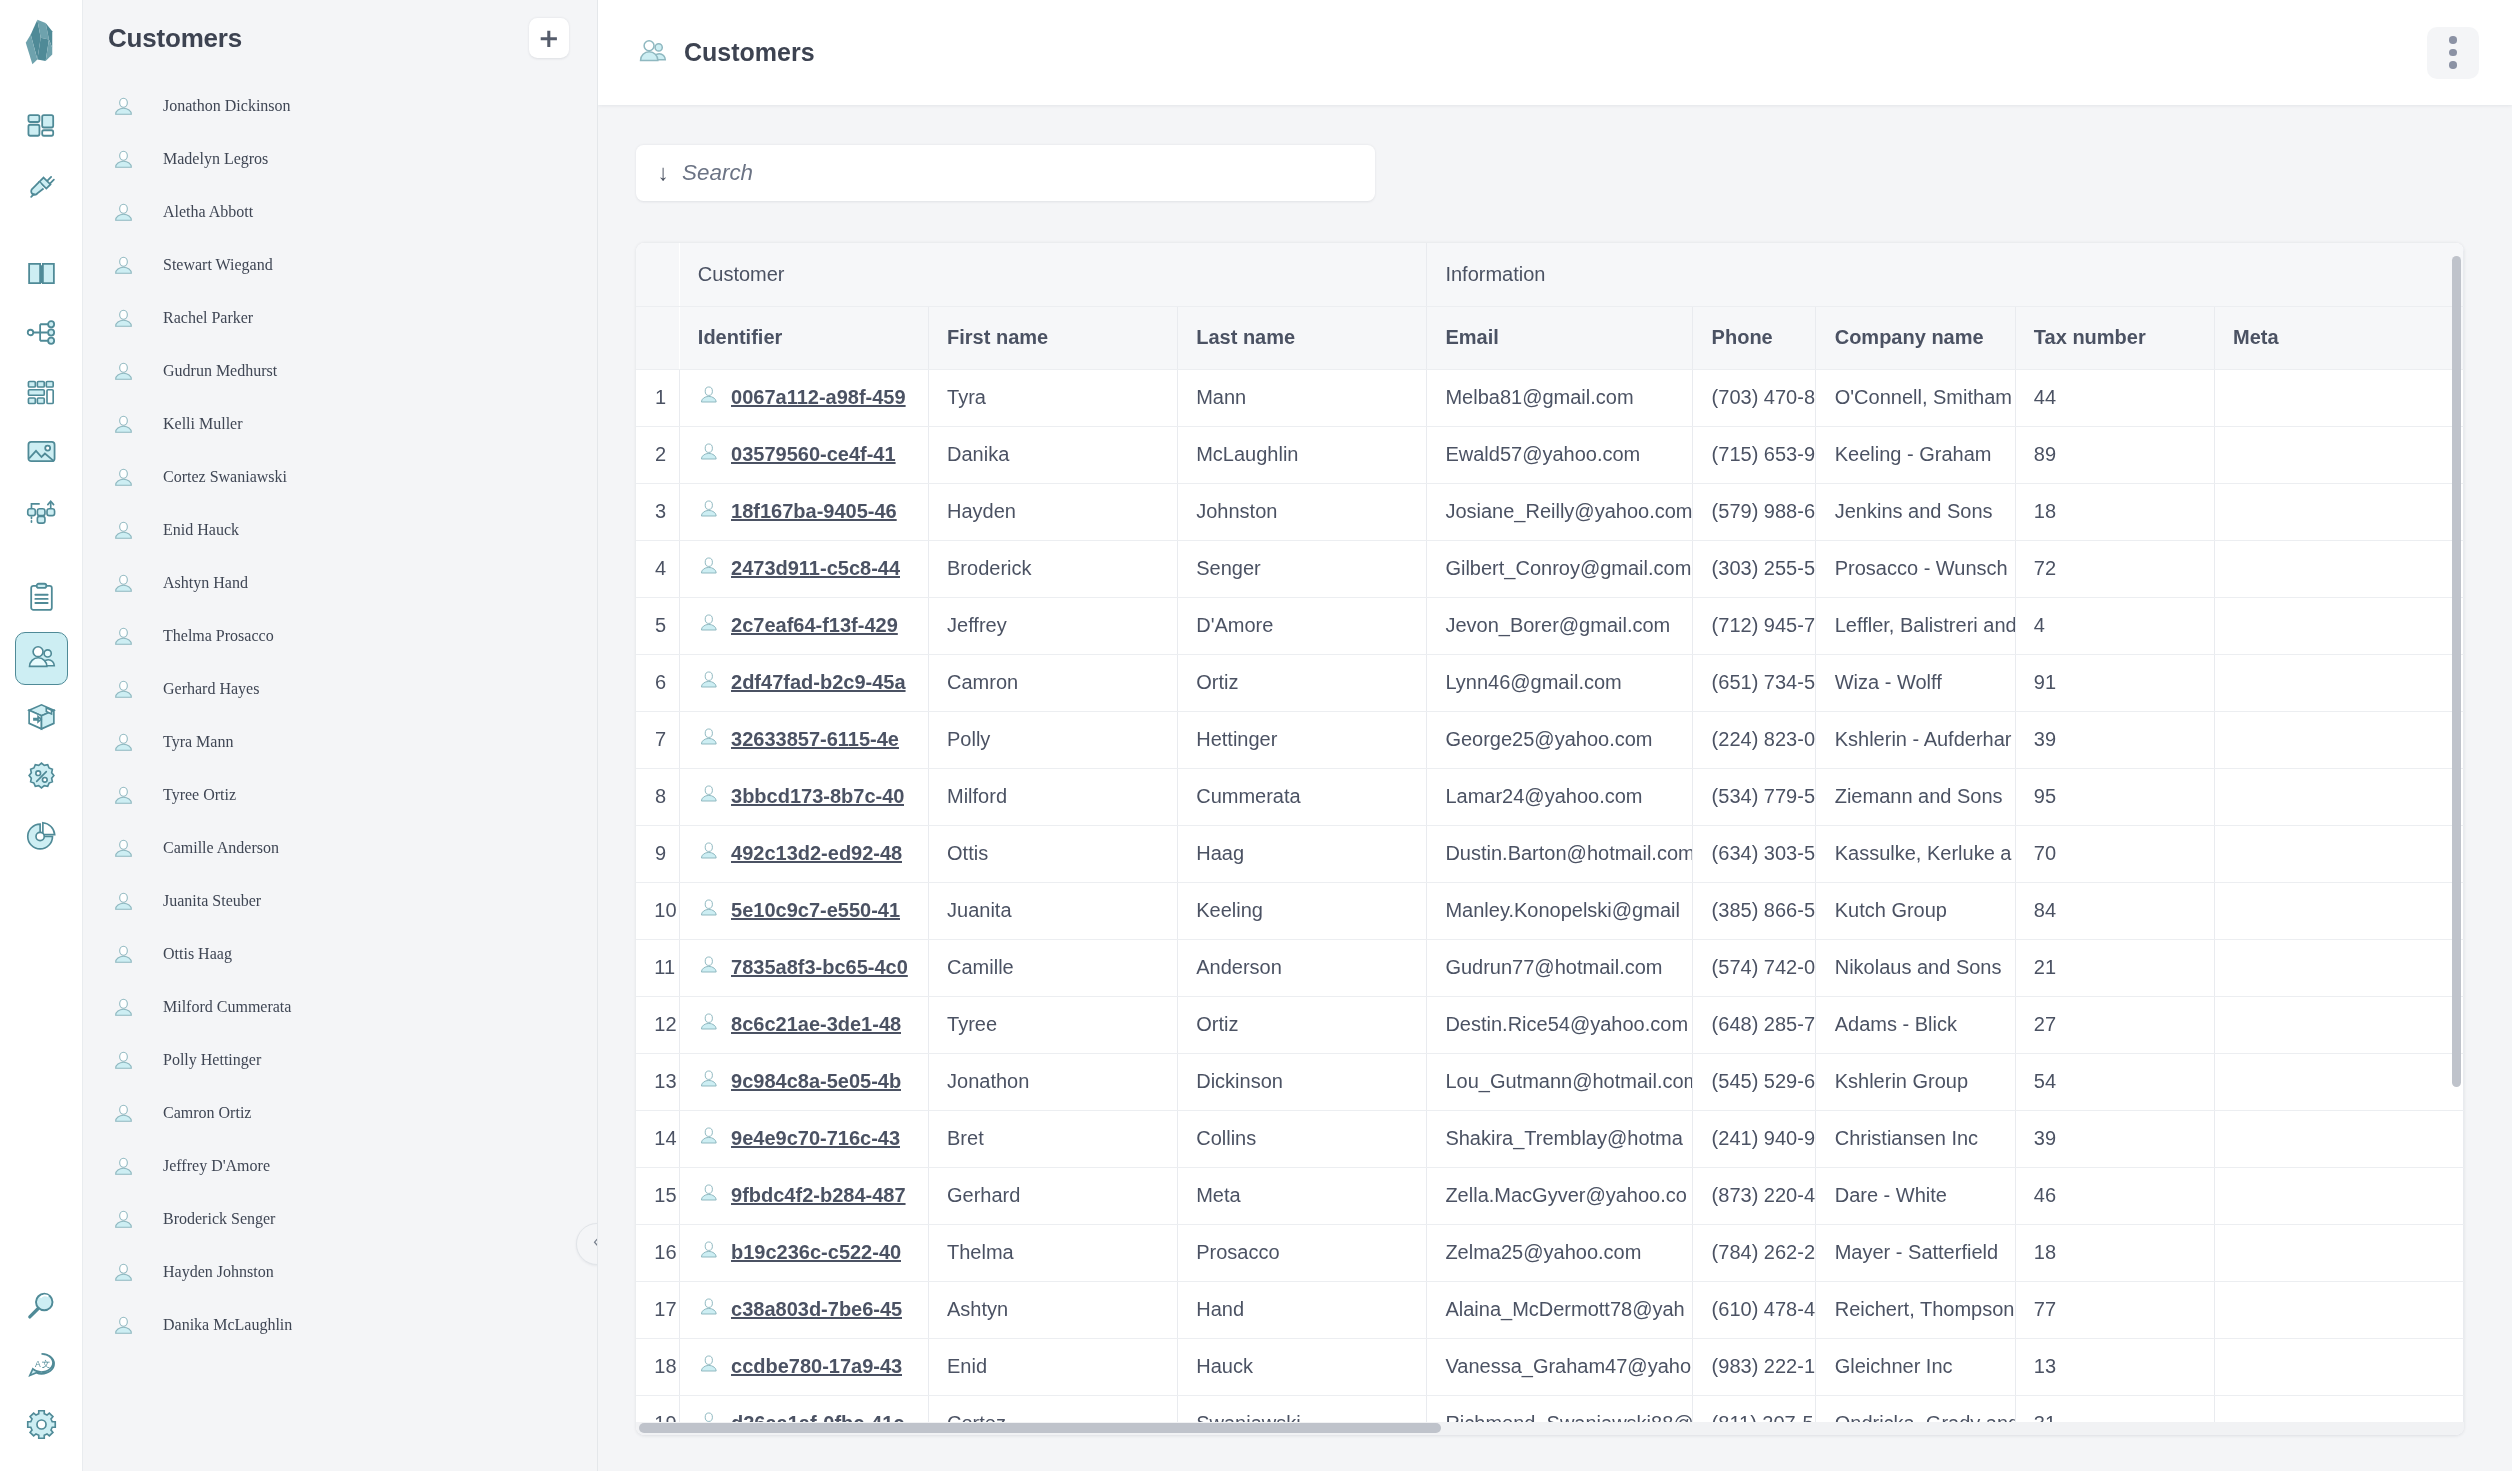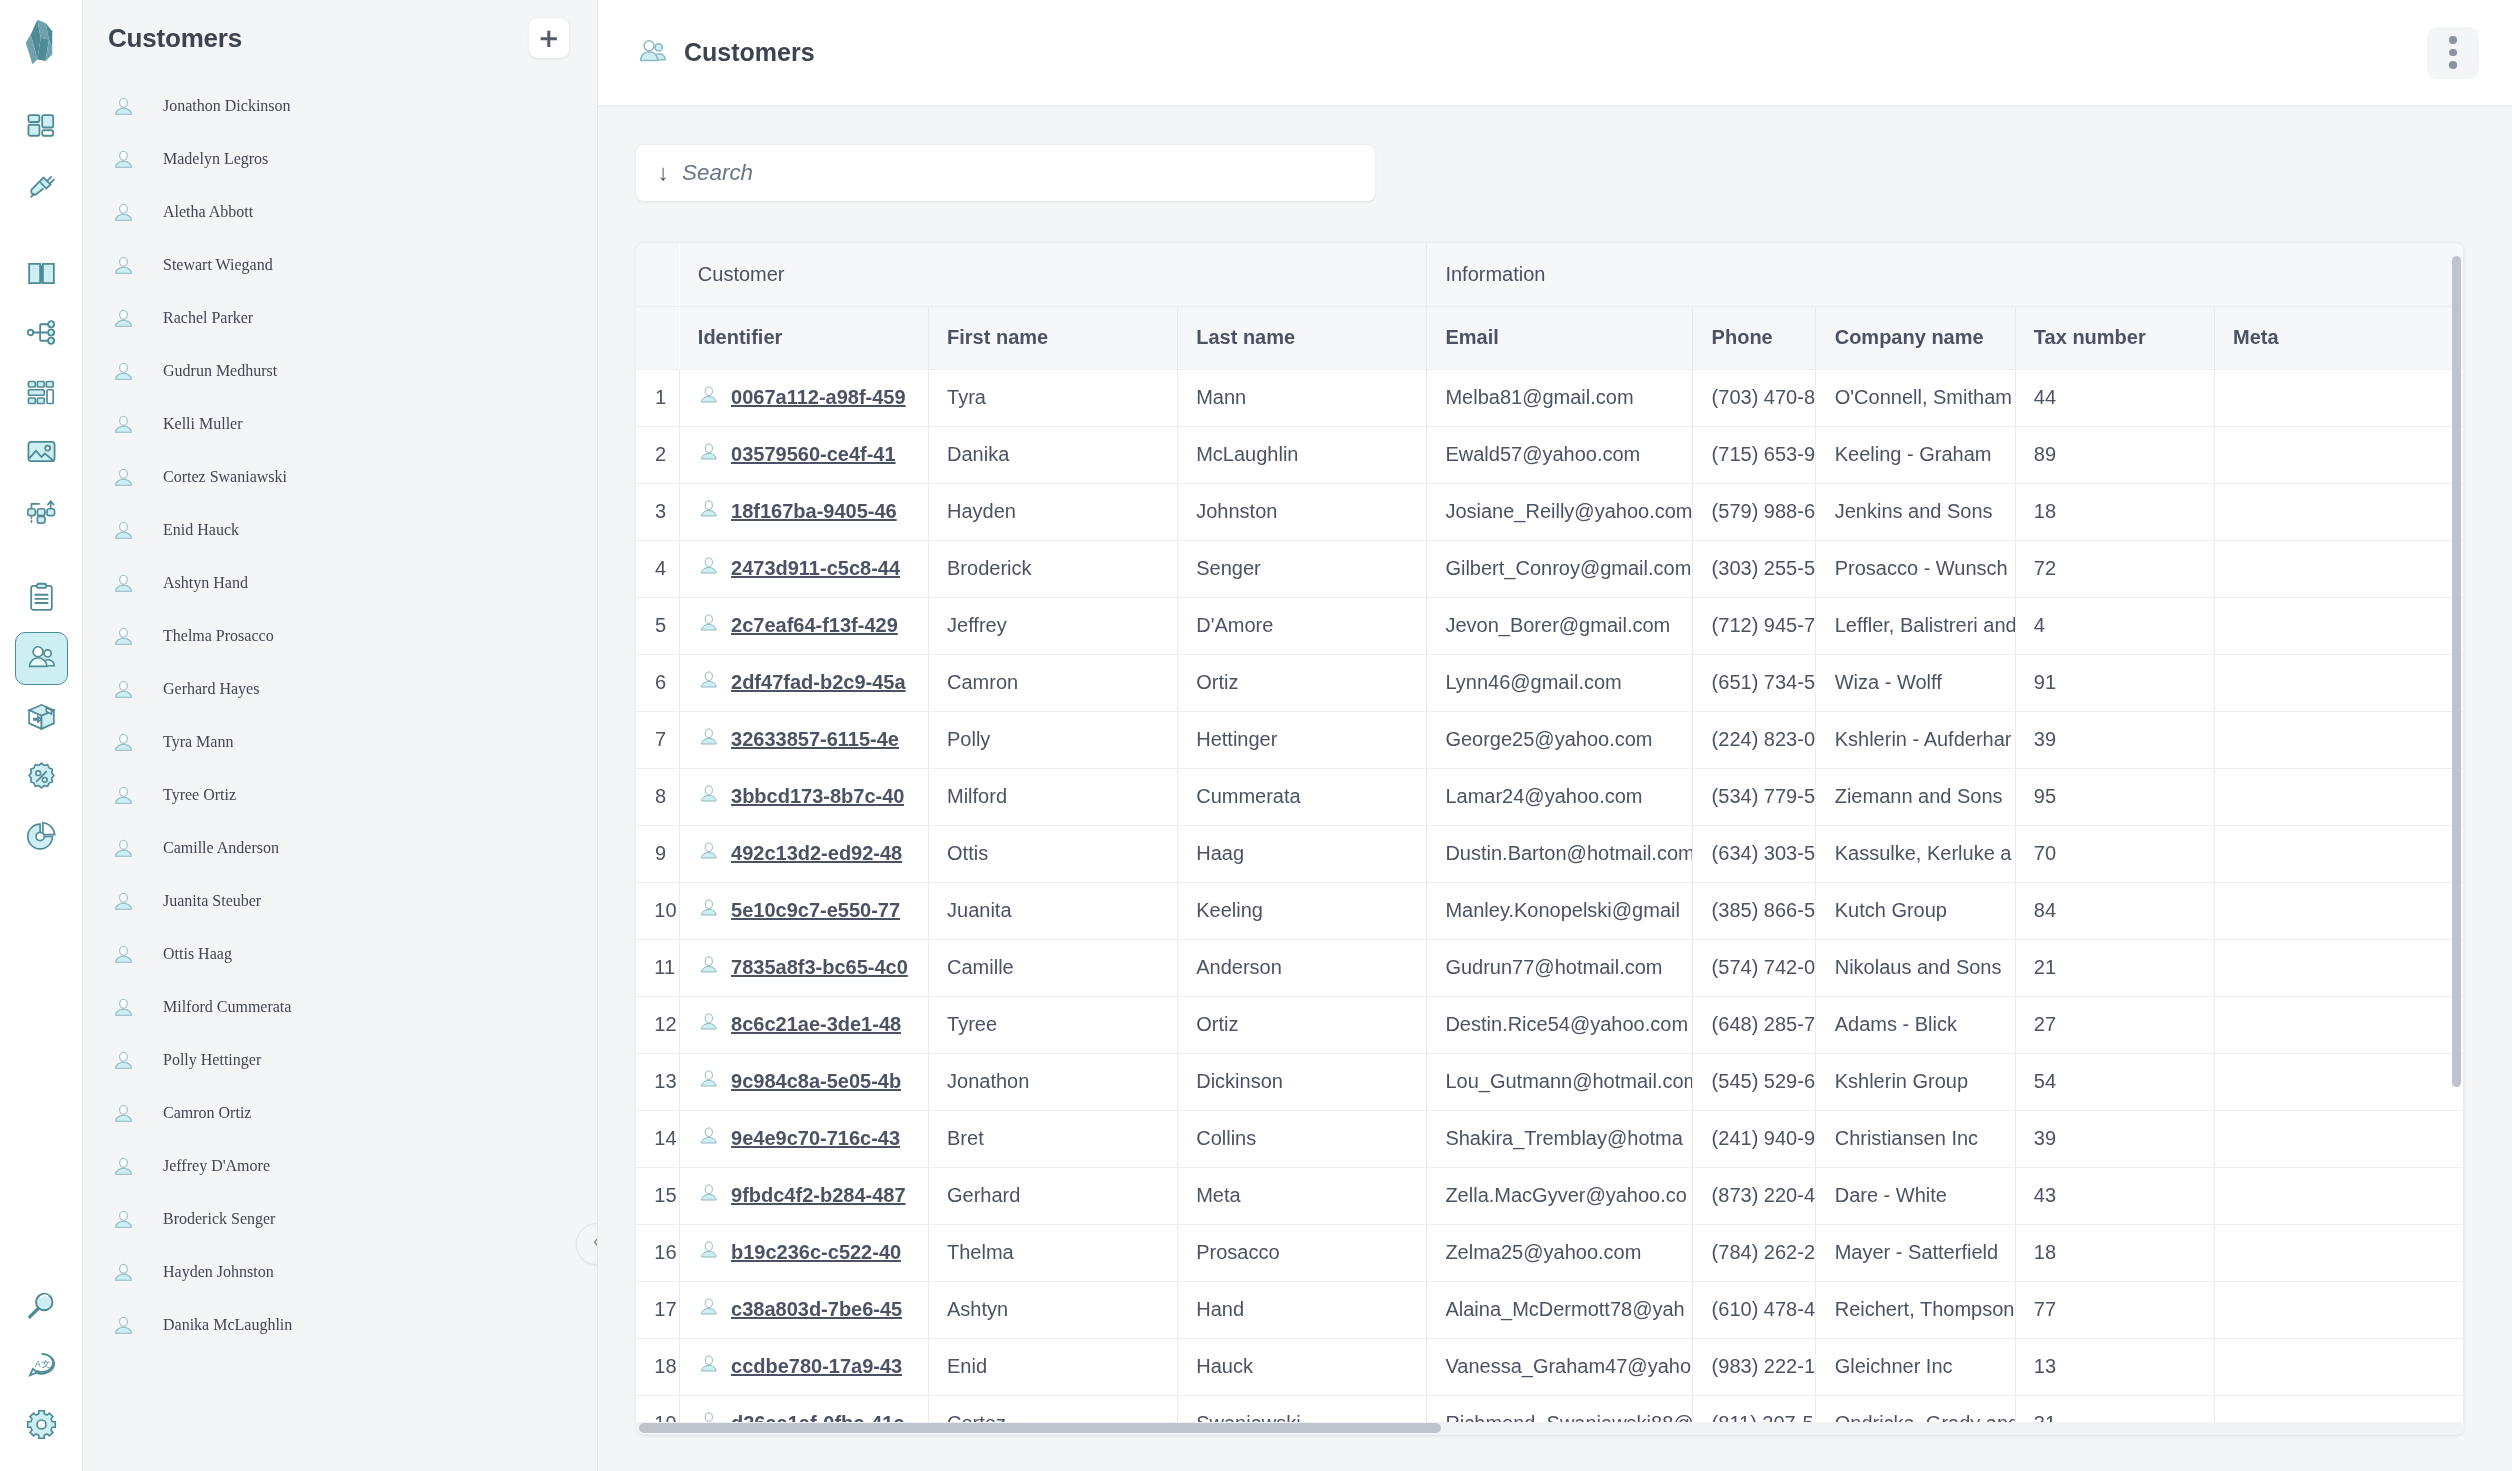--- a/index.html
+++ b/index.html
@@ -838,21 +838,21 @@
                 <td></td>
               </tr>
               <tr>
                 <td class="rownum">10</td>
                 <td class="ident">
                   <span class="idwrap">
                     <span><svg width="21.6" height="21.6" viewBox="0 0 24 24" fill="#cdeef3" stroke="#8fb8c0" stroke-width="1.1">
                         <ellipse cx="12" cy="8" rx="4" ry="4.7" fill="#ffffff"></ellipse>
                         <path d="M3.8 20 a8.2 6.2 0 0 1 16.4 0 z"></path>
                       </svg></span>
-                    <span class="idtxt">5e10c9c7-e550-77</span>
+                    <span class="idtxt">5e10c9c7-e550-41</span>
                   </span>
                 </td>
                 <td>Juanita</td>
                 <td>Keeling</td>
                 <td>Manley.Konopelski@gmail</td>
                 <td>(385) 866-5517</td>
                 <td>Kutch Group</td>
                 <td>84</td>
                 <td></td>
               </tr>
@@ -941,21 +941,21 @@
                         <path d="M3.8 20 a8.2 6.2 0 0 1 16.4 0 z"></path>
                       </svg></span>
                     <span class="idtxt">9fbdc4f2-b284-487</span>
                   </span>
                 </td>
                 <td>Gerhard</td>
                 <td>Meta</td>
                 <td>Zella.MacGyver@yahoo.co</td>
                 <td>(873) 220-4450</td>
                 <td>Dare - White</td>
-                <td>43</td>
+                <td>46</td>
                 <td></td>
               </tr>
               <tr>
                 <td class="rownum">16</td>
                 <td class="ident">
                   <span class="idwrap">
                     <span><svg width="21.6" height="21.6" viewBox="0 0 24 24" fill="#cdeef3" stroke="#8fb8c0" stroke-width="1.1">
                         <ellipse cx="12" cy="8" rx="4" ry="4.7" fill="#ffffff"></ellipse>
                         <path d="M3.8 20 a8.2 6.2 0 0 1 16.4 0 z"></path>
                       </svg></span>

